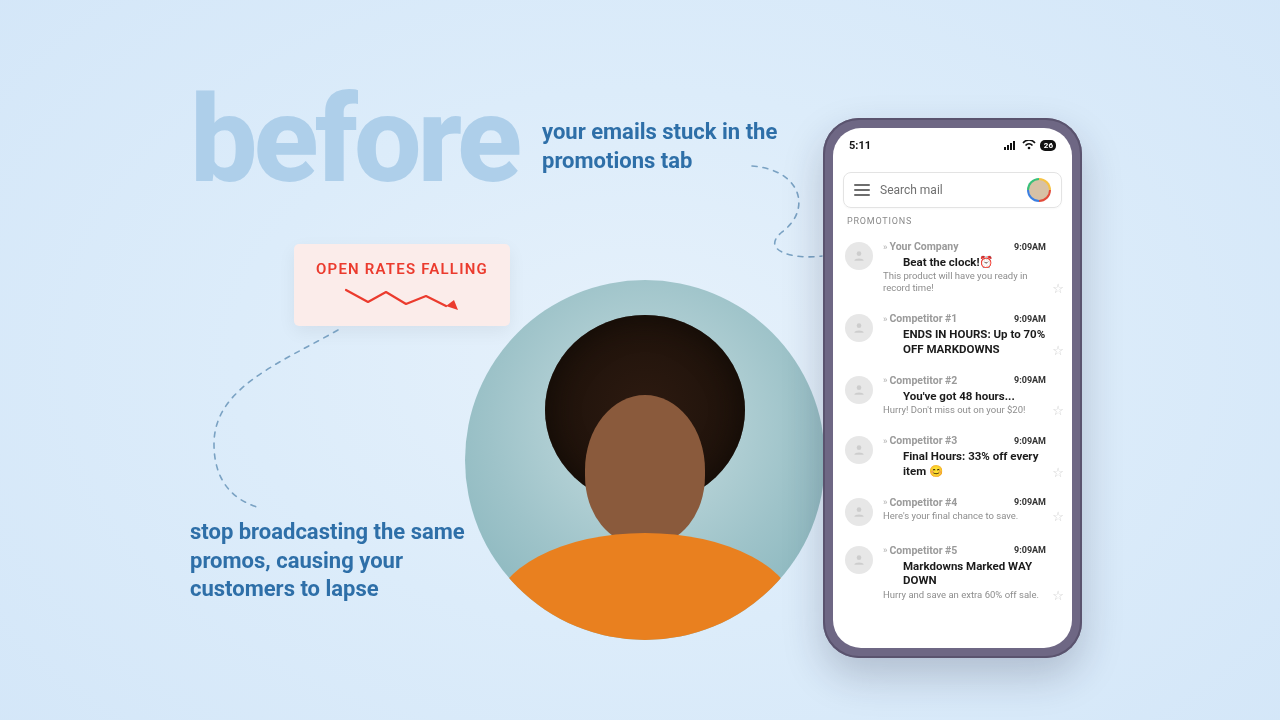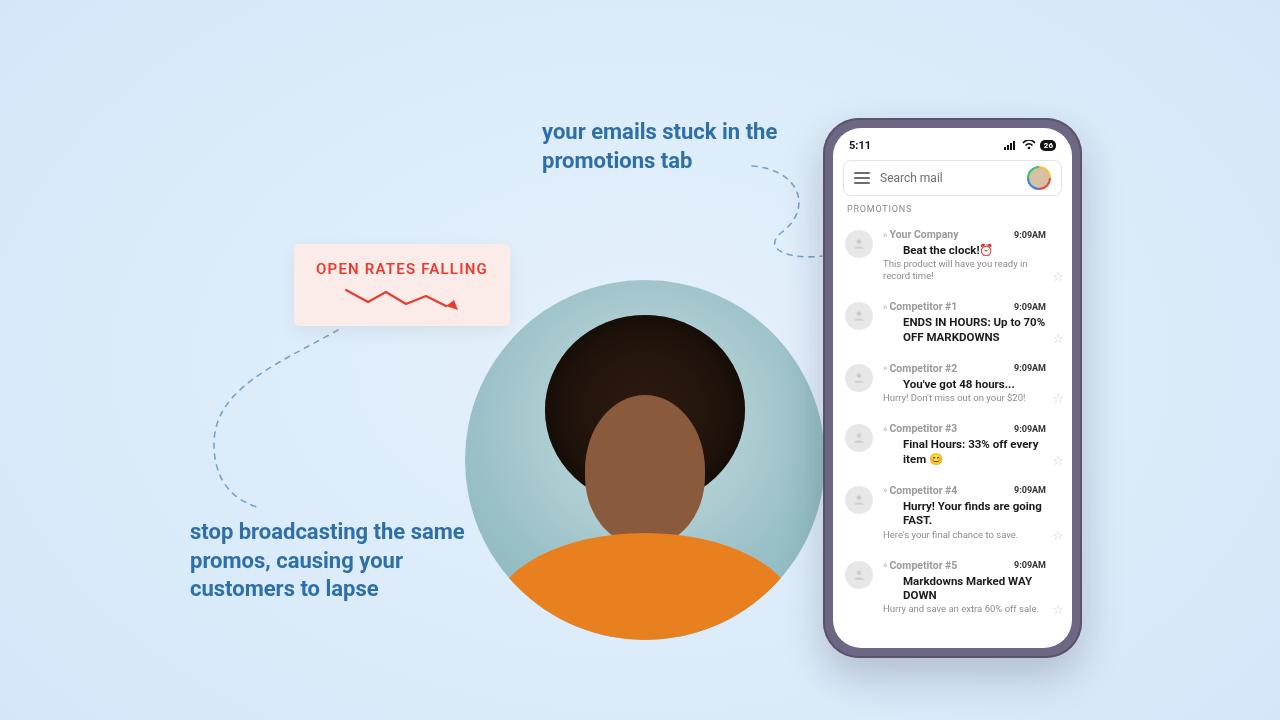--- a/index.html
+++ b/index.html
@@ -116,21 +116,21 @@
   .statusbar {
     height: 32px;
     display:flex; align-items:center; justify-content:space-between;
     padding: 2px 16px 0 16px;
     font-size: 11px; font-weight:700; color:#111;
   }
   .statusbar .right { display:flex; align-items:center; gap:4px; }
   .statusbar .right svg { display:block; }
 
   .mail-search {
-    margin: 0 10px 8px 10px;
+    margin: 12px 10px 8px 10px;
     height: 36px;
     border:1px solid #e3e3e3;
     border-radius: 8px;
     display:flex; align-items:center; gap:10px;
     padding: 0 10px;
     box-shadow: 0 1px 2px rgba(0,0,0,.03);
   }
   .hamburger { width:16px; height:12px; display:flex; flex-direction:column; justify-content:space-between; }
   .hamburger span { height:2px; background:#6d6d6d; border-radius:1px; display:block; }
   .mail-search .placeholder { color:#707070; font-size:12px; flex:1; }
@@ -173,20 +173,21 @@
   
   .connector { position:absolute; pointer-events:none; }
   .connector path { stroke:#7aa2c3; stroke-width:1.6; fill:none; stroke-dasharray:5 6; stroke-linecap:round; }
 
 </style>
 </head>
 <body>
 
 <div class="canvas">
 
+  <div class="before-word">before</div>
 
   <div class="top-caption">your emails stuck in the promotions tab</div>
 
   <div class="rate-badge">
     <div class="label">OPEN RATES FALLING</div>
     <svg width="120" height="26" viewBox="0 0 120 26">
       <polyline points="4,6 26,18 44,8 64,20 84,12 104,22" stroke="#eb3b2e" stroke-width="2.2" fill="none" stroke-linejoin="round" stroke-linecap="round"></polyline>
       <polygon points="104,22 112,16 116,26" fill="#eb3b2e"></polygon>
     </svg>
   </div>
@@ -335,21 +336,20 @@
               </svg>
     </div>
     <div class="mail-body">
       <div class="mail-top">
         <span class="mail-sender">
                   <span class="chev">»</span>
                   <span>Competitor #4</span>
                 </span>
         <span class="mail-time">9:09AM</span>
       </div>
-      <div class="mail-subject">Hurry! Your finds are going FAST.</div>
       <div class="mail-preview">Here's your final chance to save.</div>
       <span class="mail-star">☆</span>
     </div>
           </div>
           <div class="mail-item">
     <div class="mail-avatar">
       <svg viewBox="0 0 24 24">
                 <circle cx="12" cy="8" r="4" fill="#bdbdbd"></circle>
                 <path d="M4,20 C4,15 20,15 20,20 Z" fill="#bdbdbd"></path>
               </svg>

